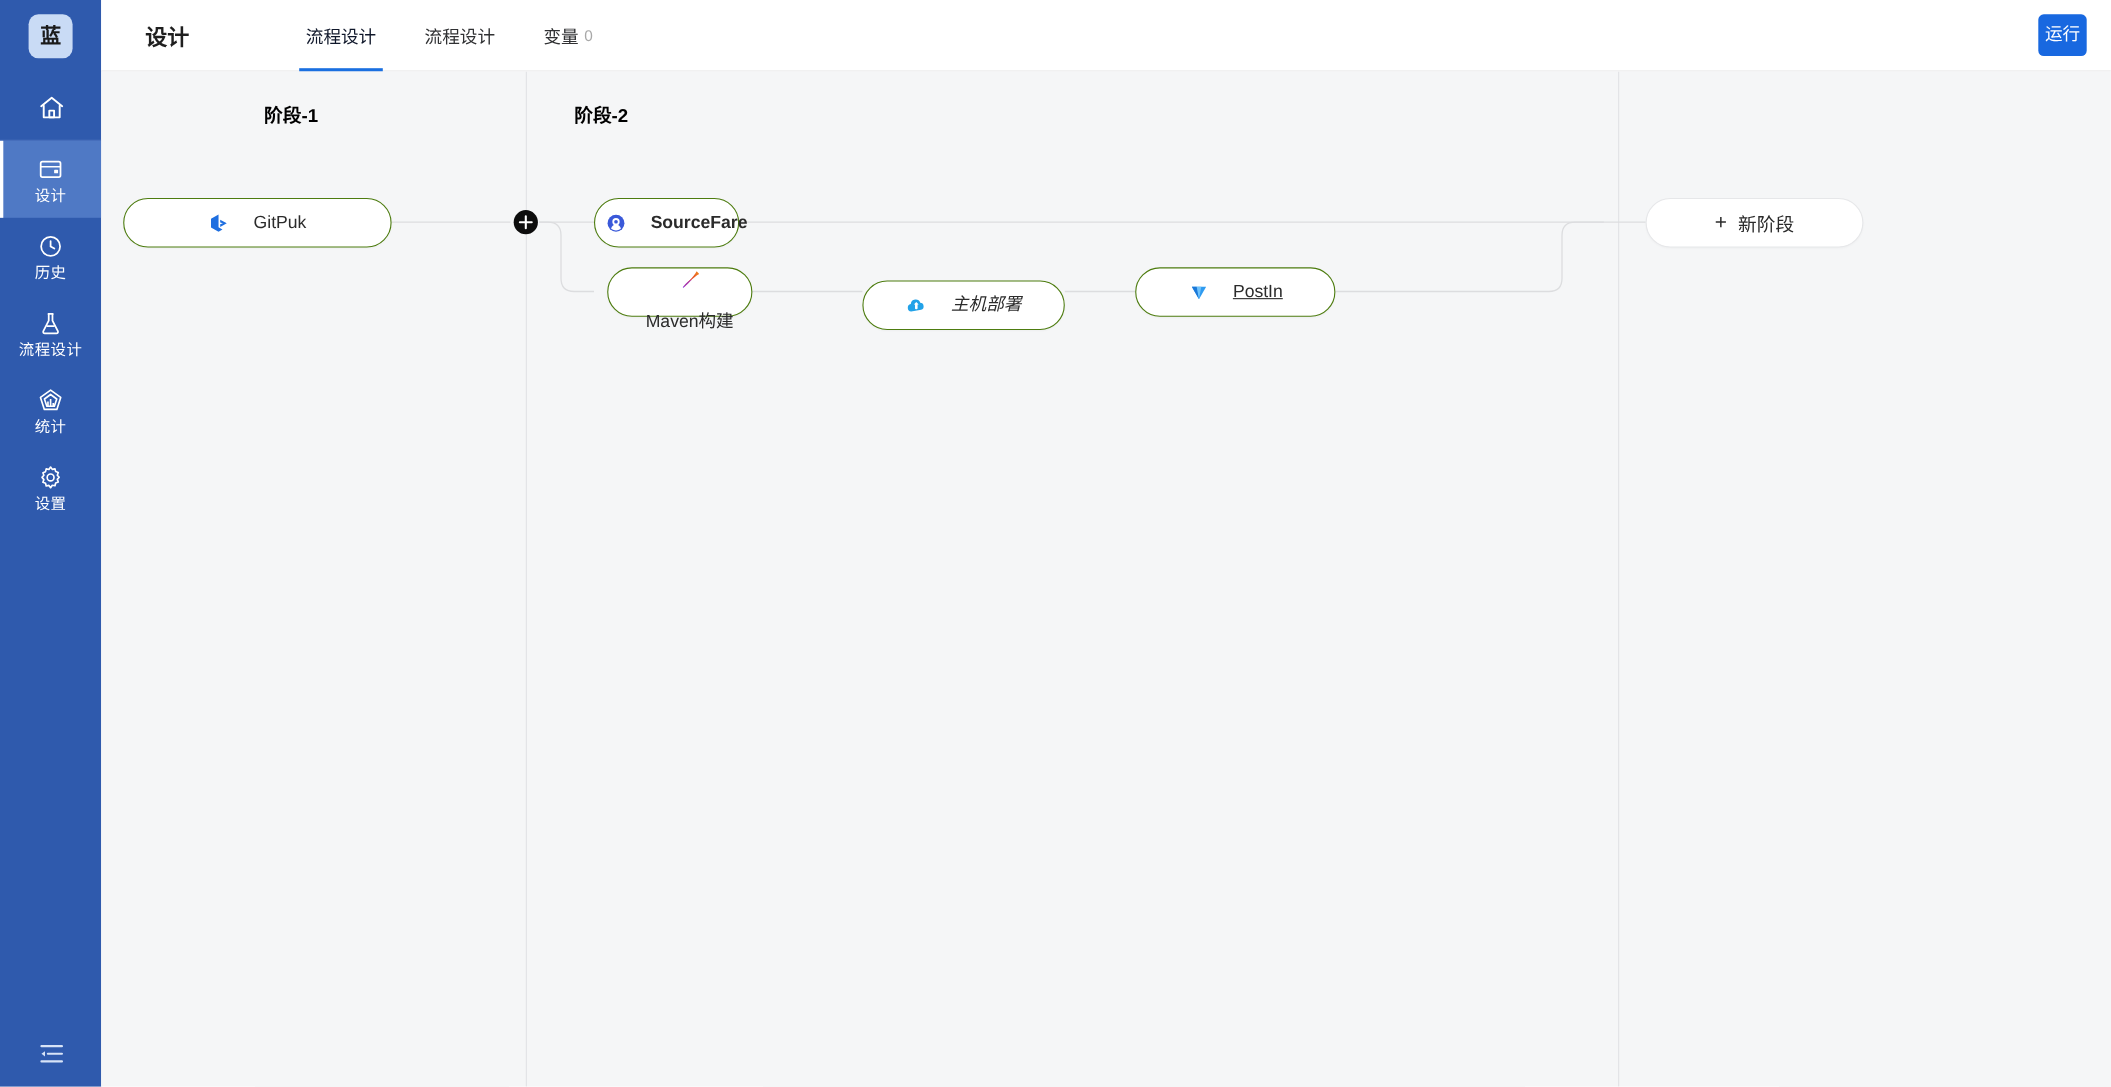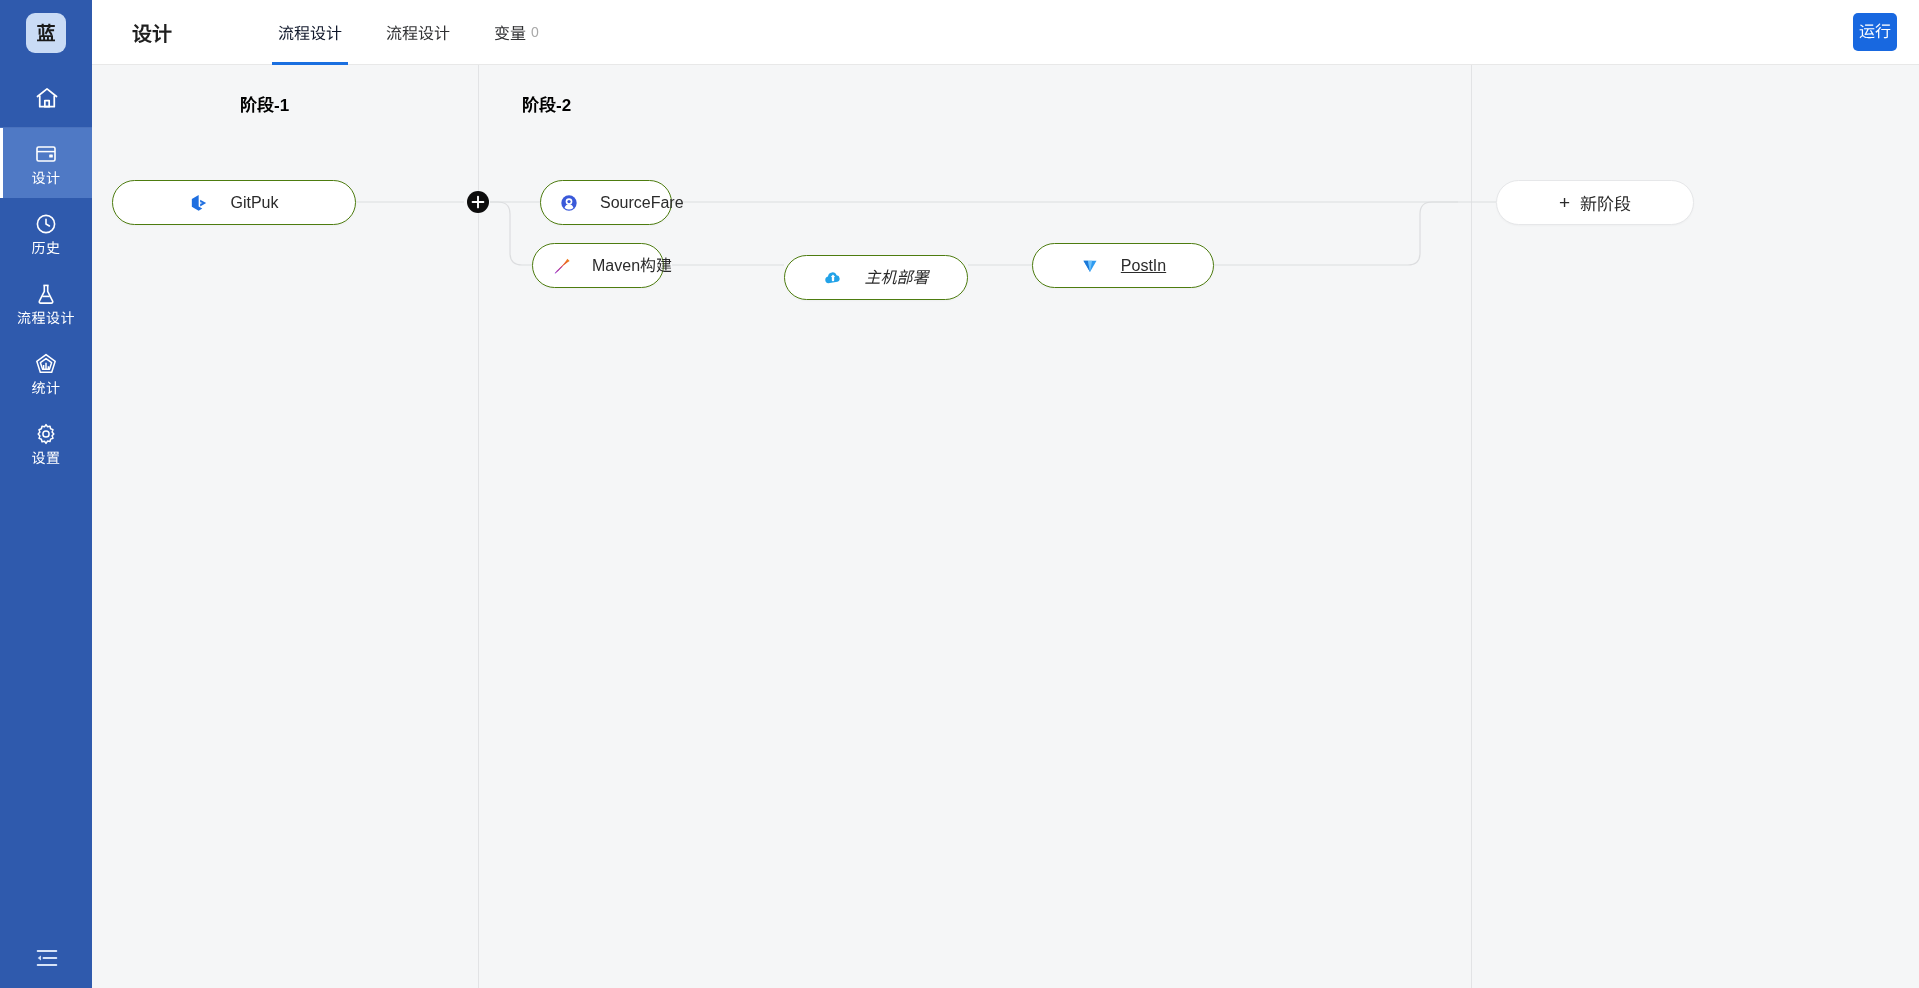--- a/index.html
+++ b/index.html
@@ -324,33 +324,33 @@
       <div class="node" style="left:20px; top:115px; width:244px;">
         <span class="ico">
           <svg viewBox="0 0 24 24" width="20" height="20">
             <path d="M11.6 2.4 3.4 7.1v9.4l8.2 4.7 4.3-2.5-4.3-2.5V2.4z" fill="#1f6fe0"></path>
             <path d="M13.4 8.1 20.6 12l-7.2 4.1V12.9l3-.9-3-.9z" fill="#1f6fe0"></path>
           </svg>
         </span>
         <span class="node-label">GitPuk</span>
       </div>
 
-      <div class="node" style="left:448px; top:115px; width:132px; justify-content:space-between; padding-left:18px;">
+      <div class="node" style="left:448px; top:115px; width:132px; justify-content:center; padding-left:18px;font-weight:bold;">
         <span class="ico">
           <svg viewBox="0 0 24 24" width="20" height="20">
             <circle cx="12" cy="12" r="9.2" fill="#3a59d9"></circle>
             <circle cx="12" cy="10.3" r="4" fill="#ffffff"></circle>
             <path d="M12 13.4c2.7 0 4.9 2 5.3 4.6a9.1 9.1 0 0 1-10.6 0c.4-2.6 2.6-4.6 5.3-4.6z" fill="#ffffff"></path>
             <circle cx="12" cy="10.3" r="2" fill="#3a59d9"></circle>
           </svg>
         </span>
         <span class="node-label">SourceFare</span>
       </div>
 
-      <div class="node" style="left:440px; top:178px; width:132px; justify-content:flex-start; padding-left:18px;">
+      <div class="node" style="left:460px; top:178px; width:132px; justify-content:flex-start; padding-left:18px;flex-direction:column;">
         <span class="ico">
           <svg viewBox="0 0 24 24" width="20" height="20">
             <defs>
               <linearGradient id="mvgrad" x1="0" y1="1" x2="1" y2="0">
                 <stop offset="0" stop-color="#8a2be2"></stop>
                 <stop offset="0.45" stop-color="#e0392b"></stop>
                 <stop offset="1" stop-color="#f28c1e"></stop>
               </linearGradient>
             </defs>
             <path d="M19.6 3.2c-1.5 3-5 7.1-8.3 10.4-1.6 1.6-3.1 3-4.6 4.3l-2.1 2.5c-.3.4.2.9.6.6l2.5-2.1c1.3-1.5 2.7-3 4.3-4.6 3.3-3.3 7.4-6.8 10.4-8.3z" fill="url(#mvgrad)"></path>

